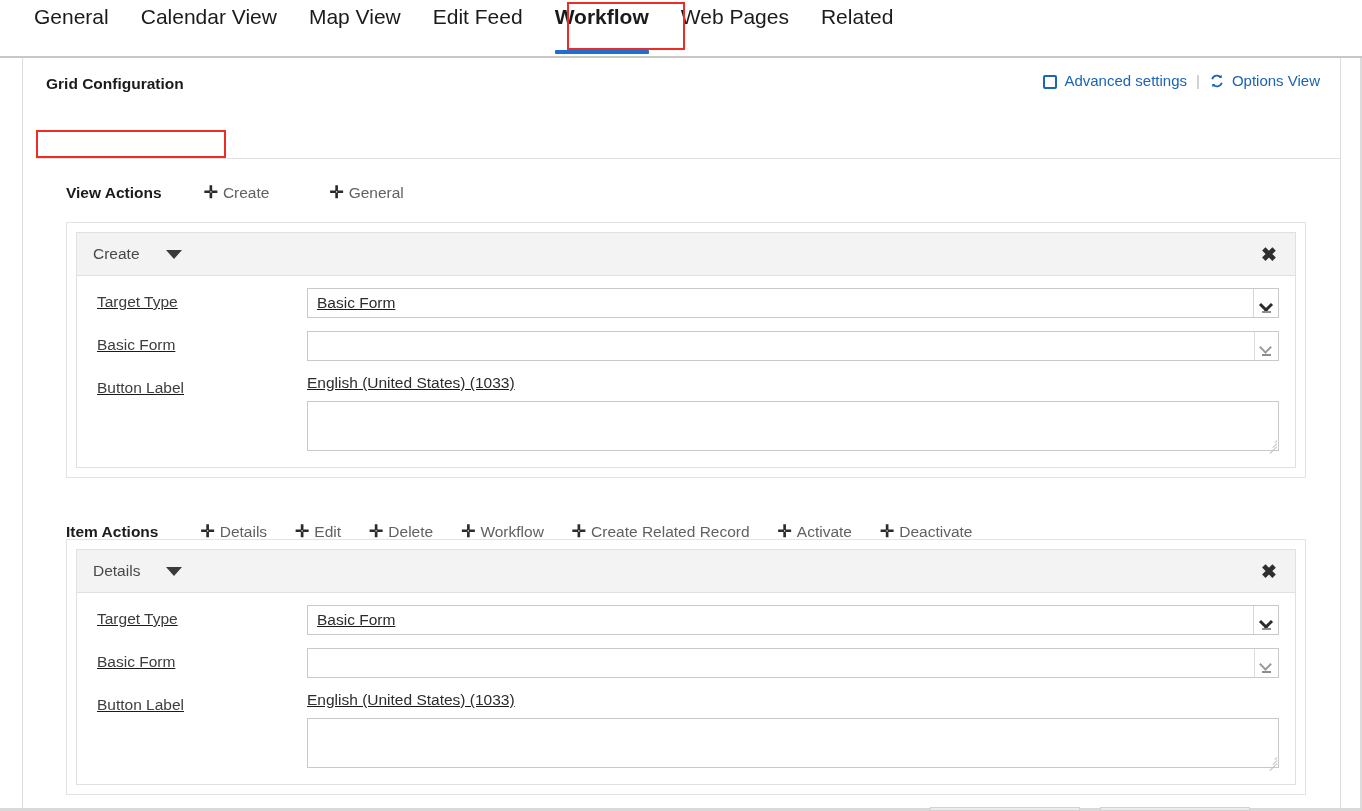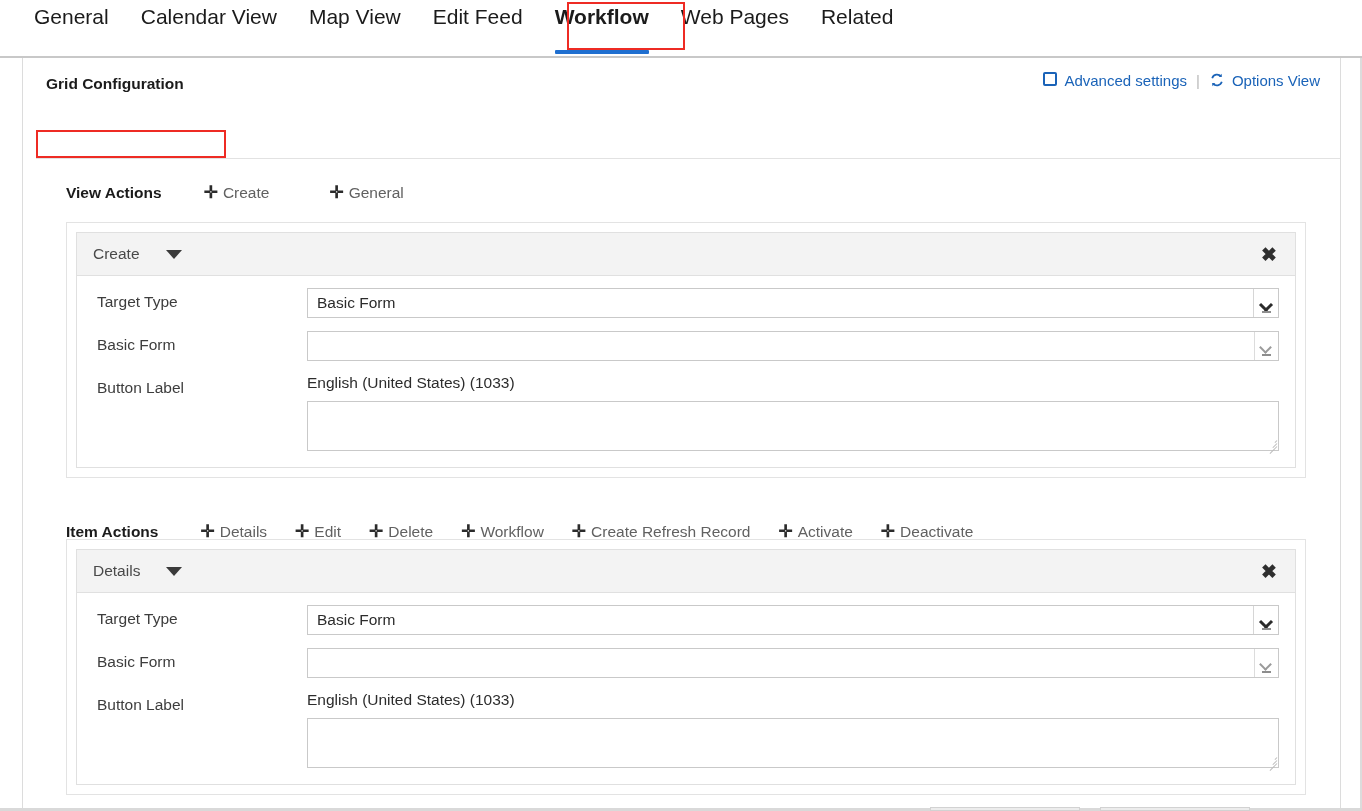--- a/index.html
+++ b/index.html
@@ -101,21 +101,21 @@
   .head-links {
     position: absolute;
     right: 14px; top: 0;
     display: flex;
     align-items: center;
     font-size: 15px;
     color: #1a63b8;
     white-space: nowrap;
   }
   .head-link {
-    display: flex; align-items: flex-start; gap: 7px;
+    display: flex; align-items: flex-end; gap: 7px;
     cursor: pointer;
   }
   .head-sep {
     color: #b9b9b9;
     margin: 0 9px;
   }
   .ic-adv {
     width: 14px; height: 14px;
     border: 2.2px solid #1a63b8;
     border-radius: 2px;
@@ -189,21 +189,21 @@
   }
   .panel-x {
     margin-left: auto;
     font-size: 19px;
     font-weight: bold;
     color: #2e2e2e;
     cursor: pointer;
     line-height: 1;
     padding: 2px 4px;
   }
-  .panel-body { padding: 12px 16px 14px 20px; }
+  .panel-body { padding: 12px 16px 14px 20px; text-decoration: underline; }
 
   .frow {
     display: flex;
     align-items: flex-start;
     margin-bottom: 13px;
   }
   .flabel {
     width: 210px;
     flex: 0 0 210px;
     font-size: 15.5px;
@@ -469,21 +469,21 @@
     <span class="action-item" style="margin-right:28px;">
       <span class="plus">✛</span>
       <span>Delete</span>
     </span>
     <span class="action-item" style="margin-right:28px;">
       <span class="plus">✛</span>
       <span>Workflow</span>
     </span>
     <span class="action-item" style="margin-right:28px;">
       <span class="plus">✛</span>
-      <span>Create Refresh Record</span>
+      <span>Create Related Record</span>
     </span>
     <span class="action-item" style="margin-right:28px;">
       <span class="plus">✛</span>
       <span>Activate</span>
     </span>
     <span class="action-item" style="margin-right:0;">
       <span class="plus">✛</span>
       <span>Deactivate</span>
     </span>
   </div>

